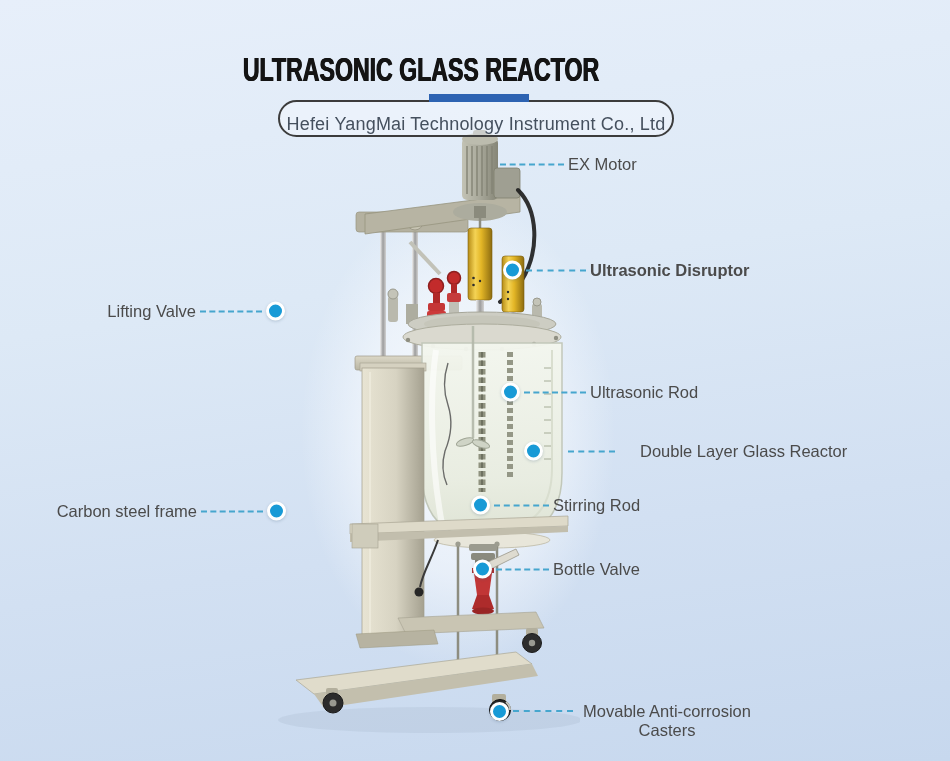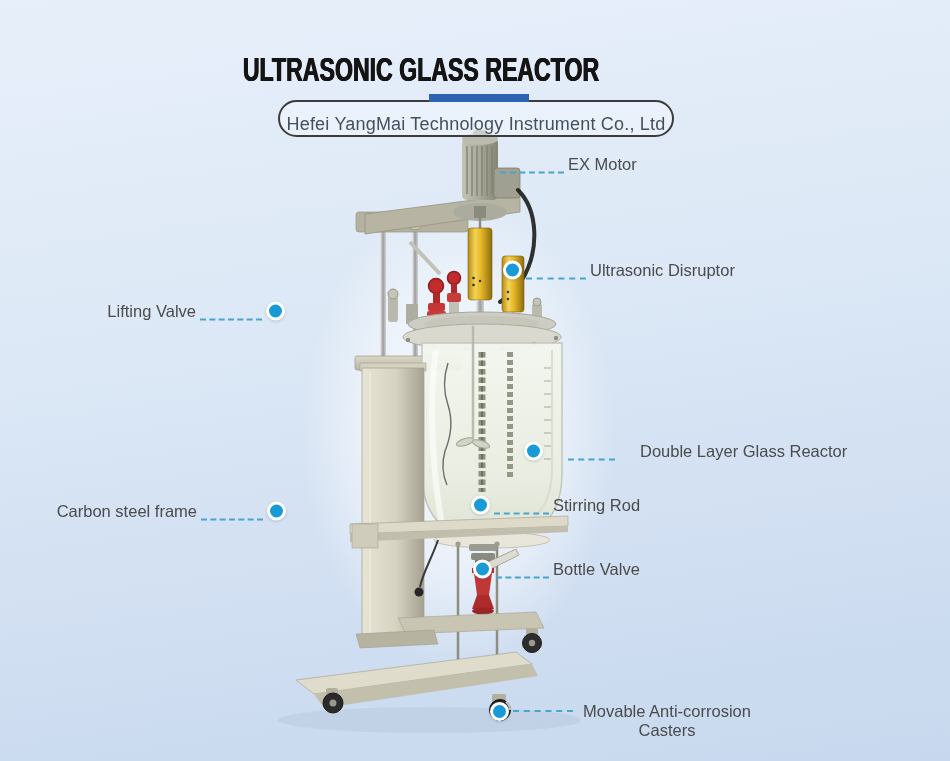--- a/index.html
+++ b/index.html
@@ -30,39 +30,39 @@
     position:absolute;left:278px;top:100px;width:392px;height:33px;
     border:2px solid var(--pill_border,#3c3c3c);border-radius:19px;
     background:rgba(243,248,253,0.5);
     display:flex;align-items:flex-end;justify-content:center;z-index:2;
   }
   .pill span{
     font-size:18px;color:var(--company_text,#45505e);letter-spacing:0.2px;
   }
   .machine{position:absolute;left:270px;top:128px;z-index:1;}
   .callout{
-    position:absolute;display:flex;align-items:flex-end;z-index:4;
+    position:absolute;display:flex;align-items:center;z-index:4;
     transform:translateY(-50%);
   }
   .callout .lbl{
     font-size:16.5px;color:var(--label_text,#4b4b4b);white-space:nowrap;
   }
   .callout .line{
     height:0;border-top:2px dashed var(--leader_line,#46a6ce);
     flex:0 0 auto;margin:0 4px;
   }
   .callout .dot{
     flex:0 0 auto;width:13px;height:13px;border-radius:50%;
     background:var(--callout_dot,#189ad6);border:3px solid #ffffff;
     box-shadow:0 1px 3px rgba(60,90,120,0.25);
   }
   
   .co-ex-motor{left:496px;top:164px;}
   .co-ex-motor .line{width:64px;}
-  .co-disruptor{left:503px;top:270px;}
+  .co-disruptor{left:503px;top:270px;font-weight:bold;}
   .co-disruptor .line{width:60px;}
   .co-lifting{right:557px;top:311px;}
   .co-lifting .line{width:62px;}
   .co-ultrasonic-rod{left:501px;top:392px;}
   .co-ultrasonic-rod .line{width:62px;}
   .co-dlgr{left:524px;top:451px;gap:21px;}
   .co-dlgr .line{width:47px;}
   .co-carbon{right:556px;top:511px;}
   .co-carbon .line{width:62px;}
   .co-stirring{left:471px;top:505px;}
@@ -304,20 +304,25 @@
     <span class="line"></span>
     <span class="lbl">Ultrasonic Disruptor</span>
   </div>
 
   <div class="callout co-lifting">
     <span class="lbl">Lifting Valve</span>
     <span class="line"></span>
     <span class="dot"></span>
   </div>
 
+  <div class="callout co-ultrasonic-rod">
+    <span class="dot"></span>
+    <span class="line"></span>
+    <span class="lbl">Ultrasonic Rod</span>
+  </div>
 
   <div class="callout co-dlgr">
     <span class="dot"></span>
     <span class="line"></span>
     <span class="lbl">Double Layer Glass Reactor</span>
   </div>
 
   <div class="callout co-carbon">
     <span class="lbl">Carbon steel frame</span>
     <span class="line"></span>

